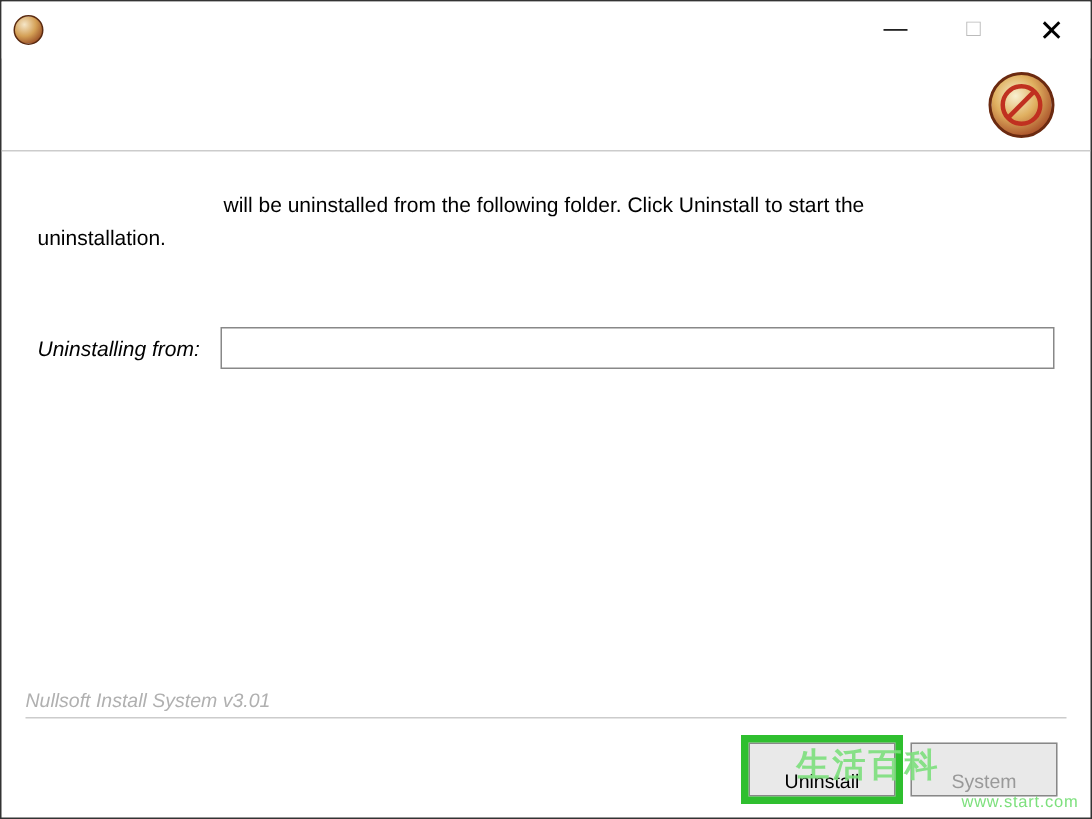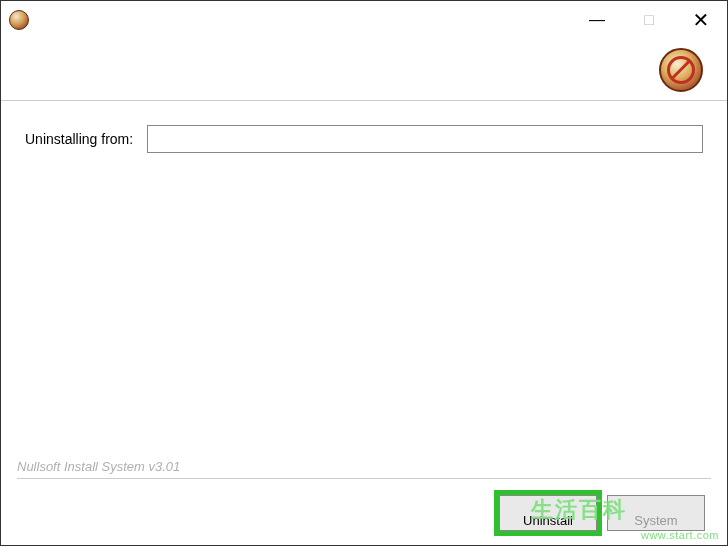--- a/index.html
+++ b/index.html
@@ -99,20 +99,21 @@
       margin-bottom: 48px;
     }
     .instruction-line1 {
       padding-left: 124px;
       display: block;
     }
     .path-row {
       display: flex;
       align-items: center;
       gap: 14px;
+      font-style: italic;
     }
     .path-label {
       white-space: nowrap;
       color: #000;
     }
     .path-field {
       flex: 1;
       height: 28px;
       border: 1px solid #888;
       background: #fff;
@@ -191,20 +192,24 @@
     <div class="win-btn maximize">□</div>
     <div class="win-btn close">✕</div>
   </div>
 </div>
 
 <div class="header-area">
   <div class="brand-icon"></div>
 </div>
 
 <div class="content">
+  <div class="instruction">
+    <span class="instruction-line1">will be uninstalled from the following folder. Click Uninstall to start the</span>
+    <span>uninstallation.</span>
+  </div>
 
   <div class="path-row">
     <span class="path-label">Uninstalling from:</span>
     <div class="path-field"></div>
   </div>
 </div>
 
 <div class="footer-divider">
   <div class="footer-brand">Nullsoft Install System v3.01</div>
   <hr class="footer-line">

